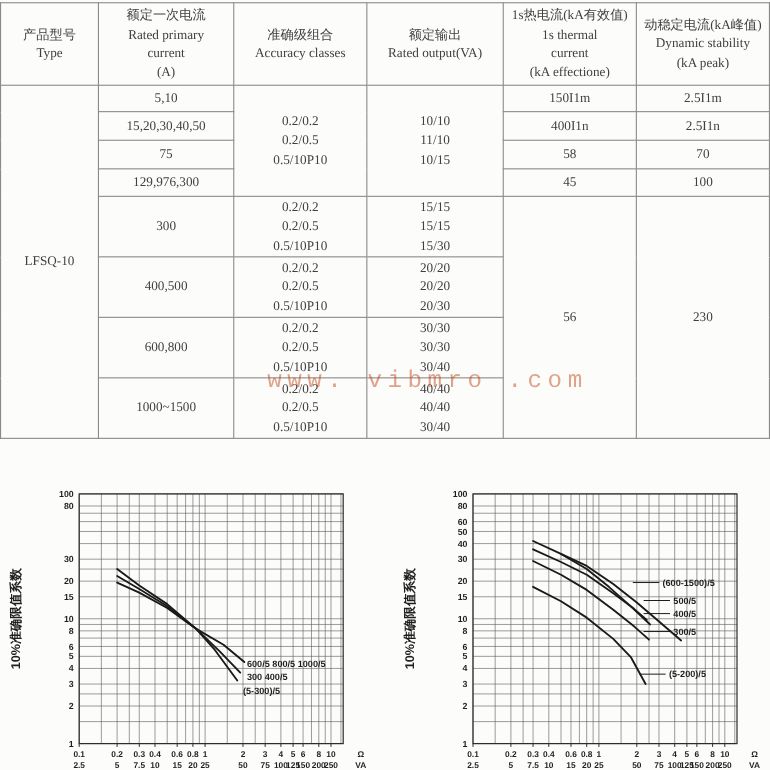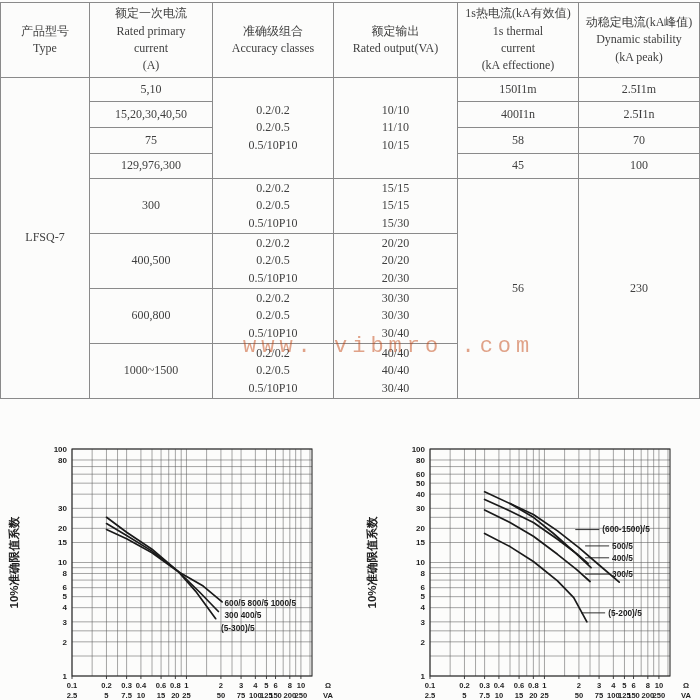--- a/index.html
+++ b/index.html
@@ -46,21 +46,21 @@
 Rated output(VA)</td>
       <td class="hdr">1s热电流(kA有效值)
 1s thermal
 current
 (kA effectione)</td>
       <td class="hdr">动稳定电流(kA峰值)
 Dynamic stability
 (kA peak)</td>
     </tr>
     <tr style="height:24px">
-      <td rowspan="8">LFSQ-7</td>
+      <td rowspan="8">LFSQ-10</td>
       <td>5,10</td>
       <td rowspan="4">0.2/0.2
 0.2/0.5
 0.5/10P10</td>
       <td rowspan="4">10/10
 11/10
 10/15</td>
       <td>150I1m</td>
       <td>2.5I1m</td>
     </tr>

